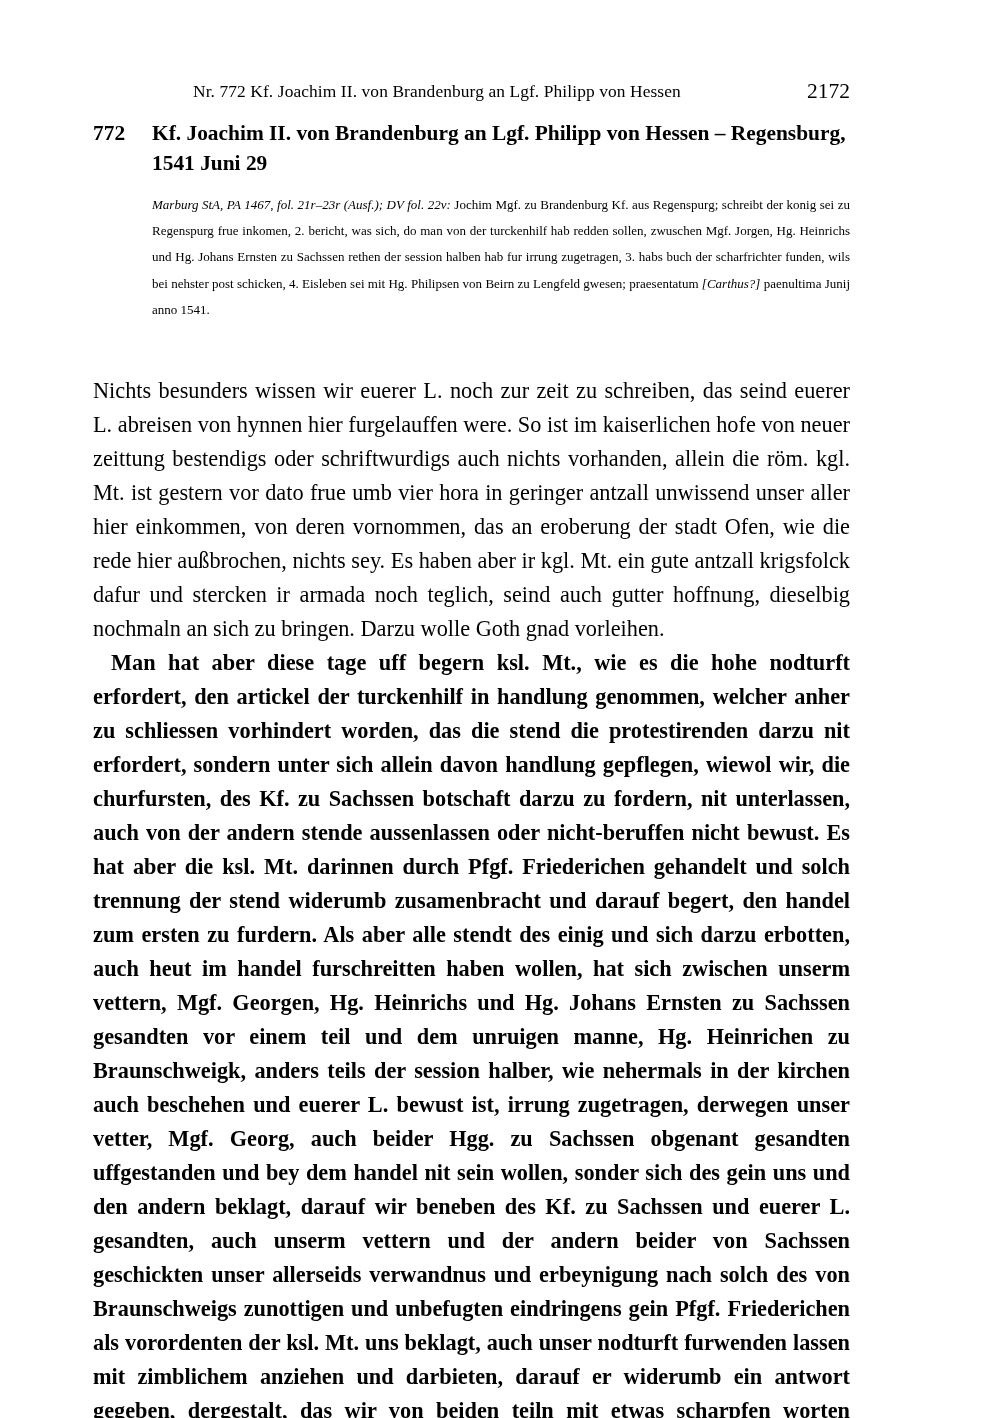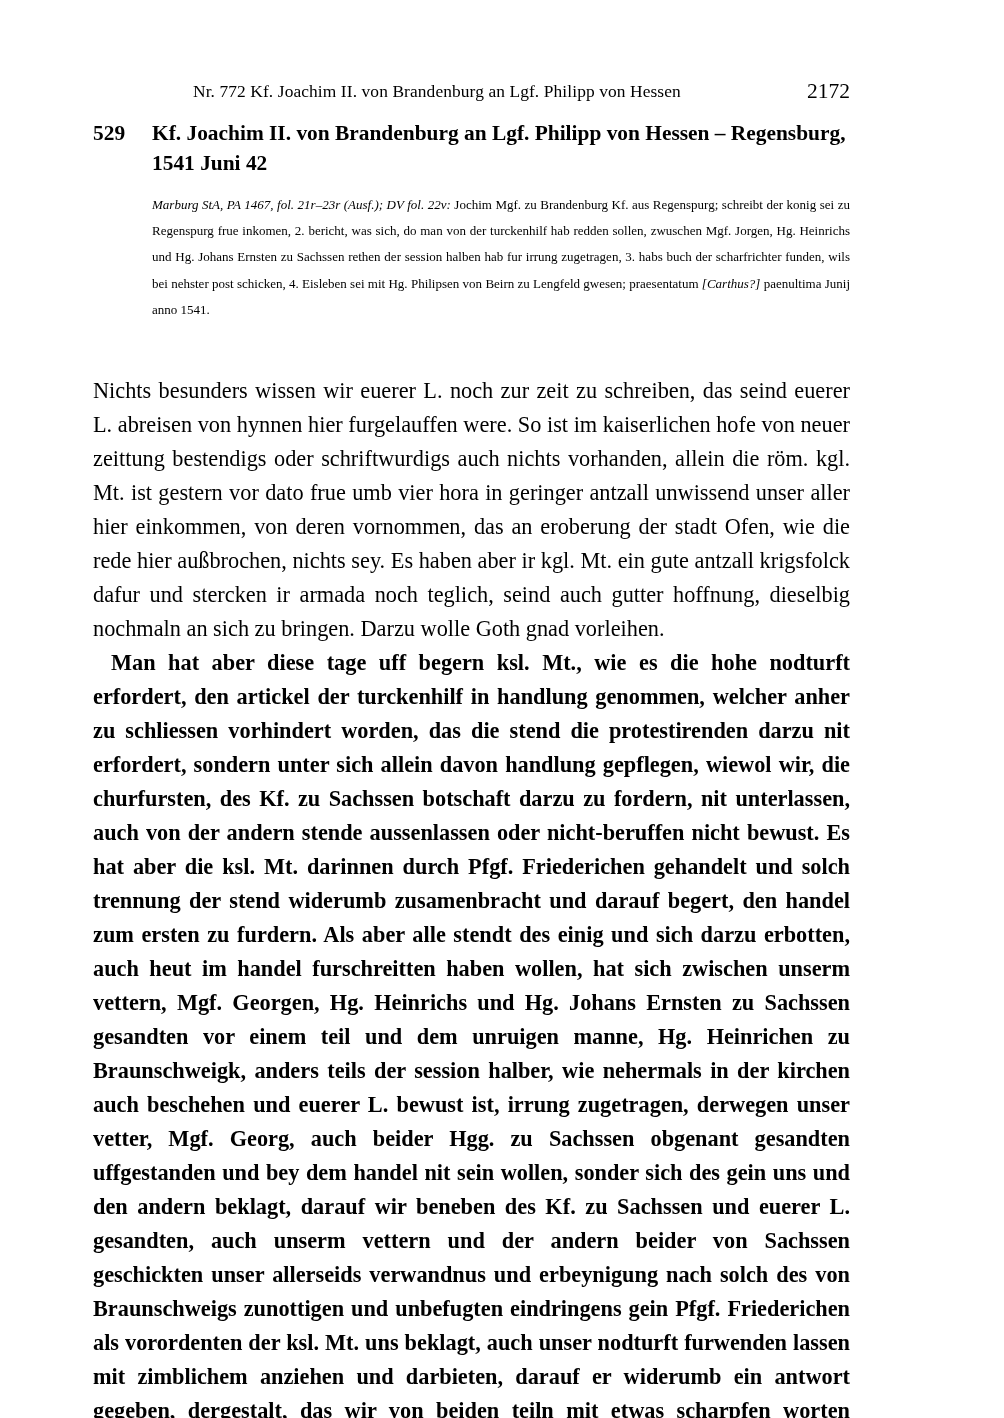--- a/index.html
+++ b/index.html
@@ -116,22 +116,22 @@
 <body>
 
 <div class="page">
 
   <div class="runhead">
     <span class="runhead-title">Nr. 772 Kf. Joachim II. von Brandenburg an Lgf. Philipp von Hessen</span>
     <span class="runhead-folio">2172</span>
   </div>
 
   <div class="doc-heading">
-    <span class="num">529</span>
-    <span class="htext">Kf. Joachim II. von Brandenburg an Lgf. Philipp von Hessen – Regensburg, 1541 Juni 42</span>
+    <span class="num">772</span>
+    <span class="htext">Kf. Joachim II. von Brandenburg an Lgf. Philipp von Hessen – Regensburg, 1541 Juni 29</span>
   </div>
 
   <div class="regest">
     <span class="src">Marburg StA, PA 1467, fol. 21r–23r (Ausf.); DV fol. 22v:</span><span> Jochim Mgf. zu Brandenburg Kf. aus Regenspurg; schreibt der konig sei zu Regenspurg frue inkomen, 2. bericht, was sich, do man von der turckenhilf hab redden sollen, zwuschen Mgf. Jorgen, Hg. Heinrichs und Hg. Johans Ernsten zu Sachssen rethen der session halben hab fur irrung zugetragen, 3. habs buch der scharfrichter funden, wils bei nehster post schicken, 4. Eisleben sei mit Hg. Philipsen von Beirn zu Lengfeld gwesen; praesentatum </span><span class="inline-italic">[Carthus?]</span><span> paenultima Junij anno 1541.</span>
   </div>
 
   <div class="body-text">
     <p>Nichts besunders wissen wir euerer L. noch zur zeit zu schreiben, das seind euerer L. abreisen von hynnen hier furgelauffen were. So ist im kaiserlichen hofe von neuer zeittung bestendigs oder schriftwurdigs auch nichts vorhanden, allein die röm. kgl. Mt. ist gestern vor dato frue umb vier hora in geringer antzall unwissend unser aller hier einkommen, von deren vornommen, das an eroberung der stadt Ofen, wie die rede hier außbrochen, nichts sey. Es haben aber ir kgl. Mt. ein gute antzall krigsfolck dafur und stercken ir armada noch teglich, seind auch gutter hoffnung, dieselbig nochmaln an sich zu bringen. Darzu wolle Goth gnad vorleihen.</p>
     <p class="indent continues">Man hat aber diese tage uff begern ksl. Mt., wie es die hohe nodturft erfordert, den artickel der turckenhilf in handlung genommen, welcher anher zu schliessen vorhindert worden, das die stend die protestirenden darzu nit erfordert, sondern unter sich allein davon handlung gepflegen, wiewol wir, die churfursten, des Kf. zu Sachssen botschaft darzu zu fordern, nit unterlassen, auch von der andern stende aussenlassen oder nicht-beruffen nicht bewust. Es hat aber die ksl. Mt. darinnen durch Pfgf. Friederichen gehandelt und solch trennung der stend widerumb zusamenbracht und darauf begert, den handel zum ersten zu furdern. Als aber alle stendt des einig und sich darzu erbotten, auch heut im handel furschreitten haben wollen, hat sich zwischen unserm vettern, Mgf. Georgen, Hg. Heinrichs und Hg. Johans Ernsten zu Sachssen gesandten vor einem teil und dem unruigen manne, Hg. Heinrichen zu Braunschweigk, anders teils der session halber, wie nehermals in der kirchen auch beschehen und euerer L. bewust ist, irrung zugetragen, derwegen unser vetter, Mgf. Georg, auch beider Hgg. zu Sachssen obgenant gesandten uffgestanden und bey dem handel nit sein wollen, sonder sich des gein uns und den andern beklagt, darauf wir beneben des Kf. zu Sachssen und euerer L. gesandten, auch unserm vettern und der andern beider von Sachssen geschickten unser allerseids verwandnus und erbeynigung nach solch des von Braunschweigs zunottigen und unbefugten eindringens gein Pfgf. Friederichen als vorordenten der ksl. Mt. uns beklagt, auch unser nodturft furwenden lassen mit zimblichem anziehen und darbieten, darauf er widerumb ein antwort gegeben, dergestalt, das wir von beiden teiln mit etwas scharpfen worten aneinander gewachsen, doch weil der ksl. Mt. von diesem handel albereid bewust, auch ir ksl. Mt. comissarien zu verhor der sachen geordnet und der von Braunschweig dohin sich beruffen, ist es</p>
   </div>

